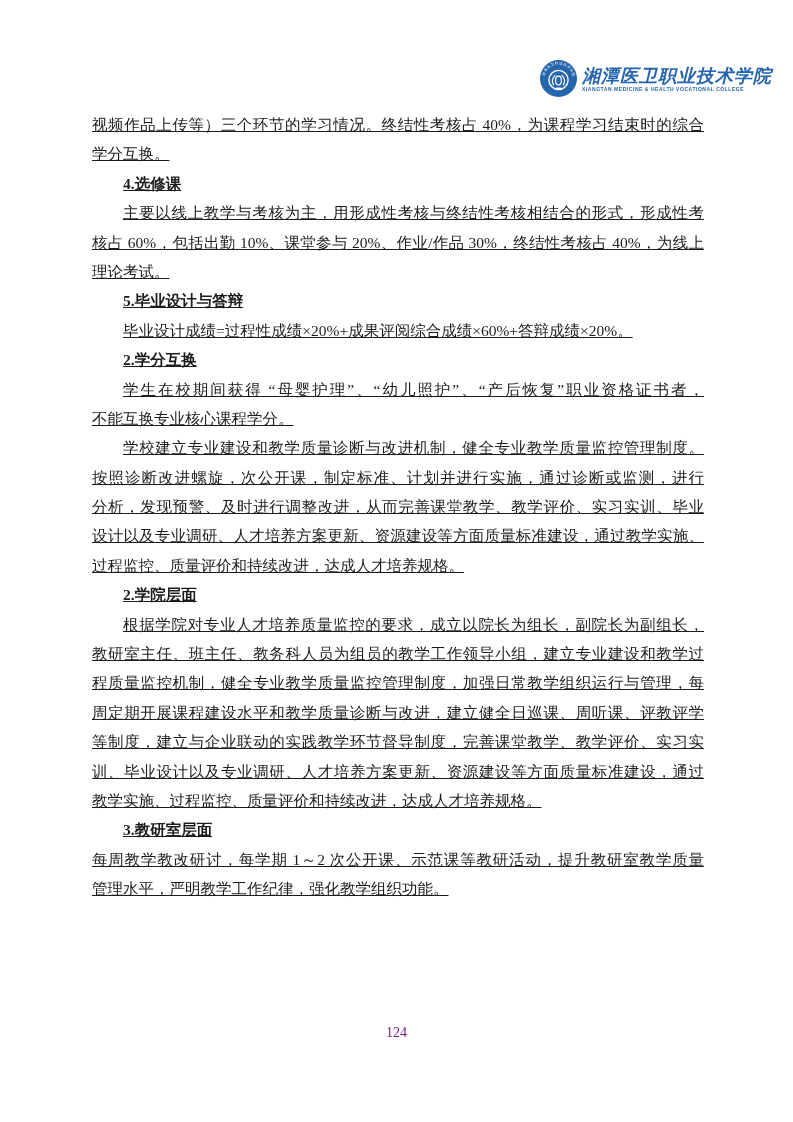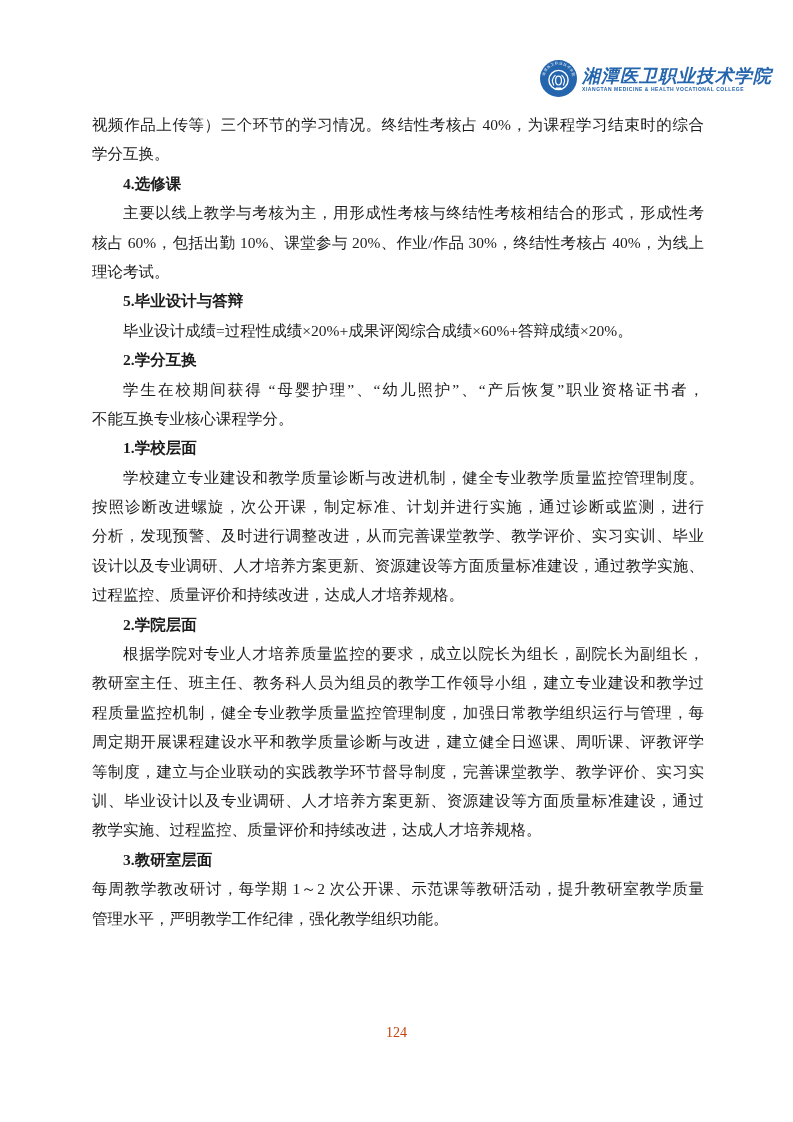--- a/index.html
+++ b/index.html
@@ -49,41 +49,42 @@
     position: absolute;
     top: 110px;
     left: 92px;
     width: 612px;
     font-size: 15.5px;
   }
   .line {
     height: 29.4px;
     line-height: 29.4px;
     white-space: nowrap;
+    text-decoration: underline;
   }
   .line.just {
     white-space: normal;
     text-align: justify;
     text-align-last: justify;
     text-justify: inter-character;
     overflow: hidden;
   }
   .line.ind { text-indent: 2em; }
   .line.heading { font-weight: bold; text-indent: 2em; }
 
   
   .footer {
     position: absolute;
     top: 1024px;
     left: 0;
     width: 100%;
     text-align: center;
     font-size: 14px;
     line-height: 18px;
-    color: #c2410c;
+    color: #701a75;
   }
 </style>
 </head>
 <body>
 
 <div class="page">
 
   <div class="logo">
     <div class="emblem">
       <svg width="37" height="37" viewBox="0 0 37 37" xmlns="http://www.w3.org/2000/svg">
@@ -110,21 +111,20 @@
       <div class="line">学分互换。</div>
       <div class="line heading">4.选修课</div>
       <div class="line just ind">主要以线上教学与考核为主，用形成性考核与终结性考核相结合的形式，形成性考</div>
       <div class="line just">核占 60%，包括出勤 10%、课堂参与 20%、作业/作品 30%，终结性考核占 40%，为线上</div>
       <div class="line">理论考试。</div>
       <div class="line heading">5.毕业设计与答辩</div>
       <div class="line ind">毕业设计成绩=过程性成绩×20%+成果评阅综合成绩×60%+答辩成绩×20%。</div>
       <div class="line heading">2.学分互换</div>
       <div class="line just ind">学生在校期间获得 “母婴护理”、“幼儿照护”、“产后恢复”职业资格证书者，</div>
       <div class="line">不能互换专业核心课程学分。</div>
-      <div class="line heading">1.学校层面</div>
       <div class="line just ind">学校建立专业建设和教学质量诊断与改进机制，健全专业教学质量监控管理制度。</div>
       <div class="line just">按照诊断改进螺旋，次公开课，制定标准、计划并进行实施，通过诊断或监测，进行</div>
       <div class="line just">分析，发现预警、及时进行调整改进，从而完善课堂教学、教学评价、实习实训、毕业</div>
       <div class="line just">设计以及专业调研、人才培养方案更新、资源建设等方面质量标准建设，通过教学实施、</div>
       <div class="line">过程监控、质量评价和持续改进，达成人才培养规格。</div>
       <div class="line heading">2.学院层面</div>
       <div class="line just ind">根据学院对专业人才培养质量监控的要求，成立以院长为组长，副院长为副组长，</div>
       <div class="line just">教研室主任、班主任、教务科人员为组员的教学工作领导小组，建立专业建设和教学过</div>
       <div class="line just">程质量监控机制，健全专业教学质量监控管理制度，加强日常教学组织运行与管理，每</div>
       <div class="line just">周定期开展课程建设水平和教学质量诊断与改进，建立健全日巡课、周听课、评教评学</div>

